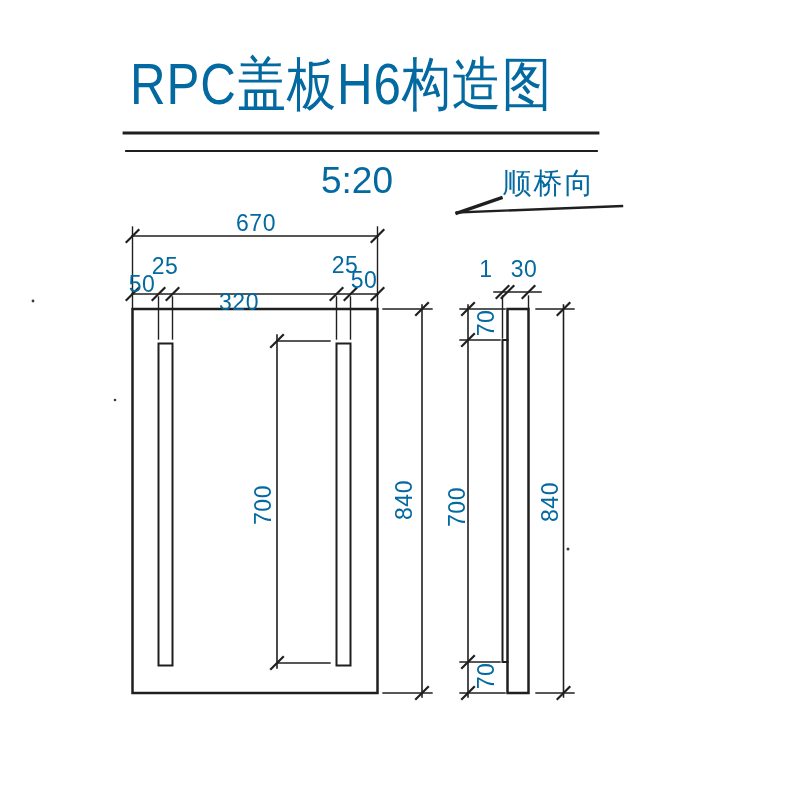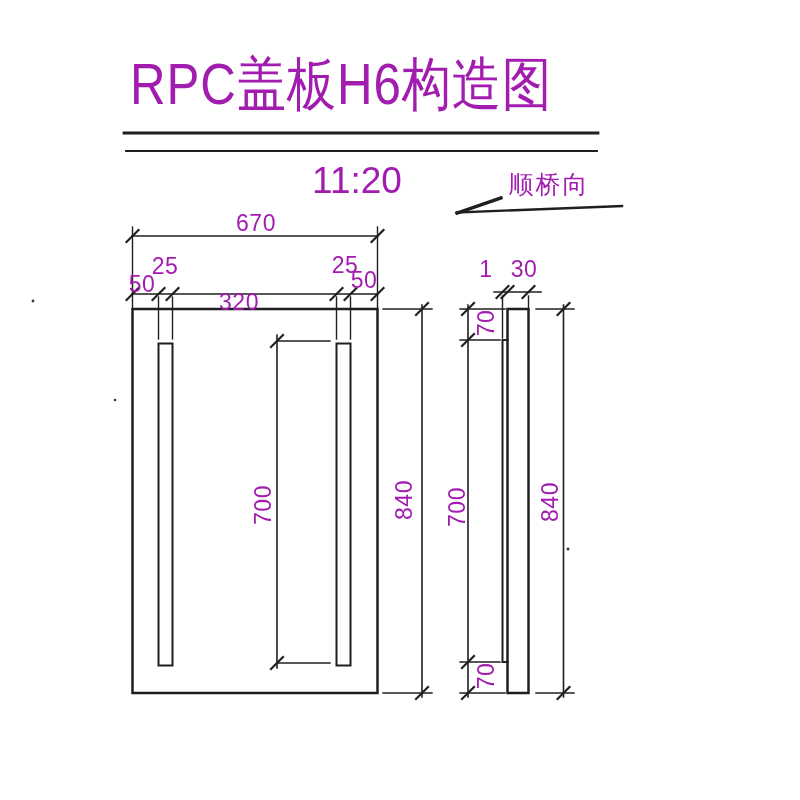--- a/index.html
+++ b/index.html
@@ -1,33 +1,33 @@
 <!DOCTYPE html>
 <html><head>
 <meta charset="utf-8">
 <style>
   html,body{margin:0;padding:0;background:#ffffff;}
   .sheet{
     position:relative;width:800px;height:800px;background:#ffffff;
     font-family:"Liberation Sans","DejaVu Sans",sans-serif;
-    color:#a21caf;overflow:hidden;
+    color:#0369a1;overflow:hidden;
   }
   .sheet svg{position:absolute;left:0;top:0;}
   .title{
     position:absolute;left:130px;top:46px;font-size:58px;
     transform:scaleX(0.85);transform-origin:0 0;
     letter-spacing:1px;white-space:nowrap;font-weight:400;
   }
   .scale{
     position:absolute;left:357px;top:181px;transform:translate(-50%,-50%);
     font-size:37px;white-space:nowrap;
   }
   .dir{
     position:absolute;left:549px;top:184px;transform:translate(-50%,-50%);
-    font-size:25px;letter-spacing:2px;white-space:nowrap;font-family:Liberation Serif, serif;
+    font-size:29px;letter-spacing:2px;white-space:nowrap;font-family:Liberation Serif, serif;
   }
   .lbl{
     position:absolute;transform:translate(-50%,-50%);
     font-size:23px;letter-spacing:.5px;white-space:nowrap;line-height:1;
   }
   .vert{transform:translate(-50%,-50%) rotate(-90deg);}
   .g-ink{stroke:#1f1f1f;}
   .obj{stroke-width:2.5;fill:none;}
   .slot{stroke-width:2;fill:none;}
   .dim{stroke-width:1.6;fill:none;}
@@ -123,21 +123,21 @@
     </g>
 
     <g fill="#3a3a3a">
       <circle cx="33" cy="301" r="1.4"></circle>
       <circle cx="115" cy="400" r="1.3"></circle>
       <circle cx="568" cy="549" r="1.5"></circle>
     </g>
   </svg>
 
   <div class="title">RPC盖板H6构造图</div>
-  <div class="scale">11:20</div>
+  <div class="scale">5:20</div>
   <div class="dir">顺桥向</div>
 
   <div class="lbl" style="left:256px;top:223px">670</div>
   <div class="lbl" style="left:142px;top:284px">50</div>
   <div class="lbl" style="left:165px;top:266px">25</div>
   <div class="lbl" style="left:239px;top:302px">320</div>
   <div class="lbl" style="left:345px;top:265px">25</div>
   <div class="lbl" style="left:364px;top:280px">50</div>
   <div class="lbl vert" style="left:263px;top:505px">700</div>
   <div class="lbl vert" style="left:404px;top:500px">840</div>

